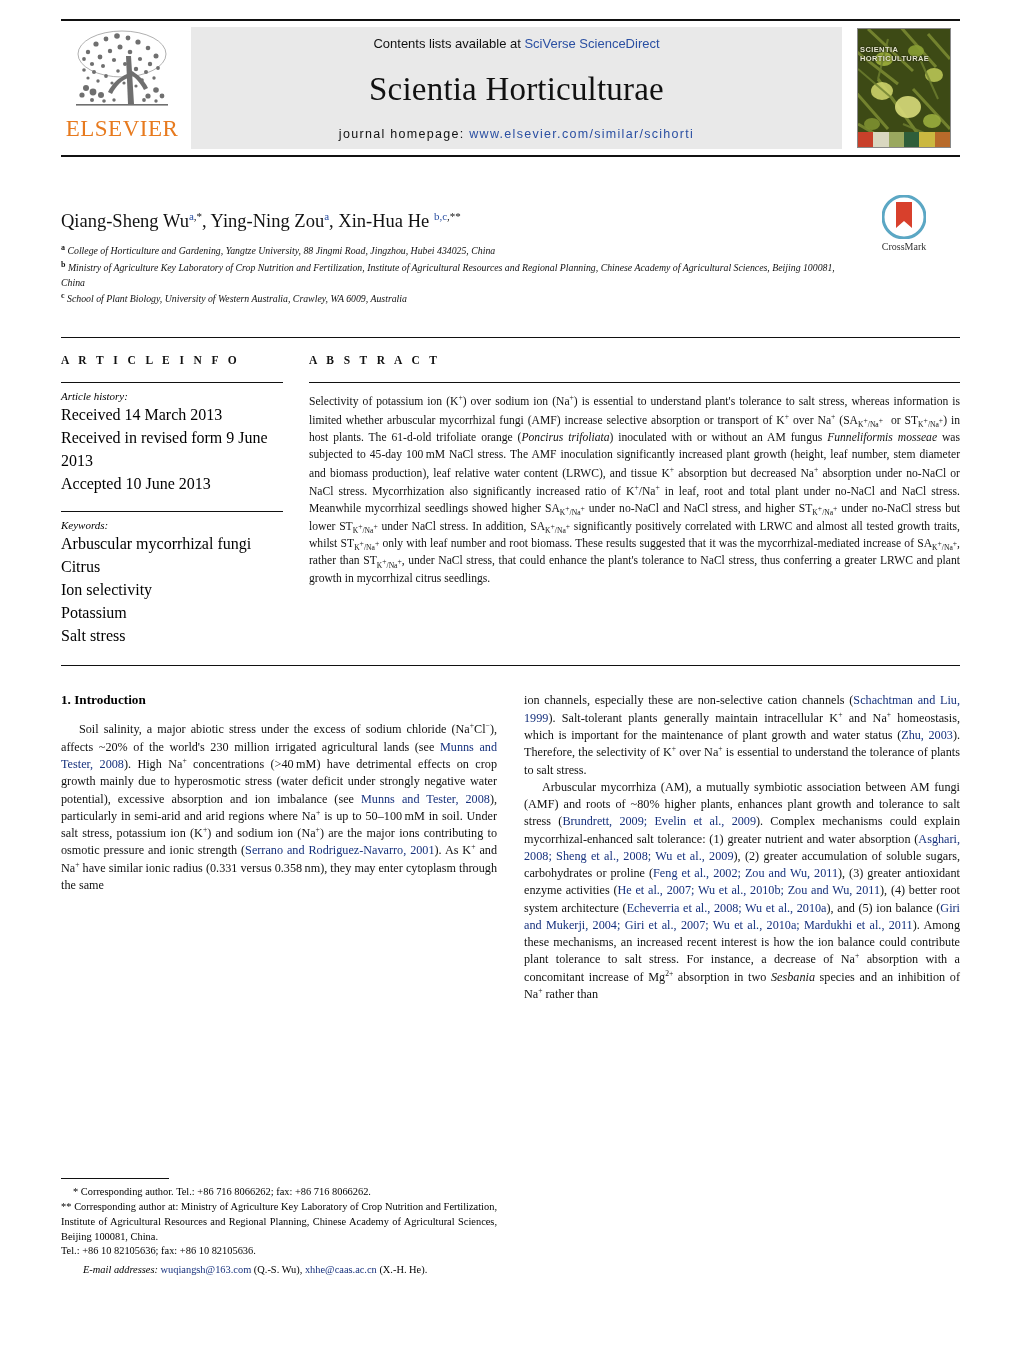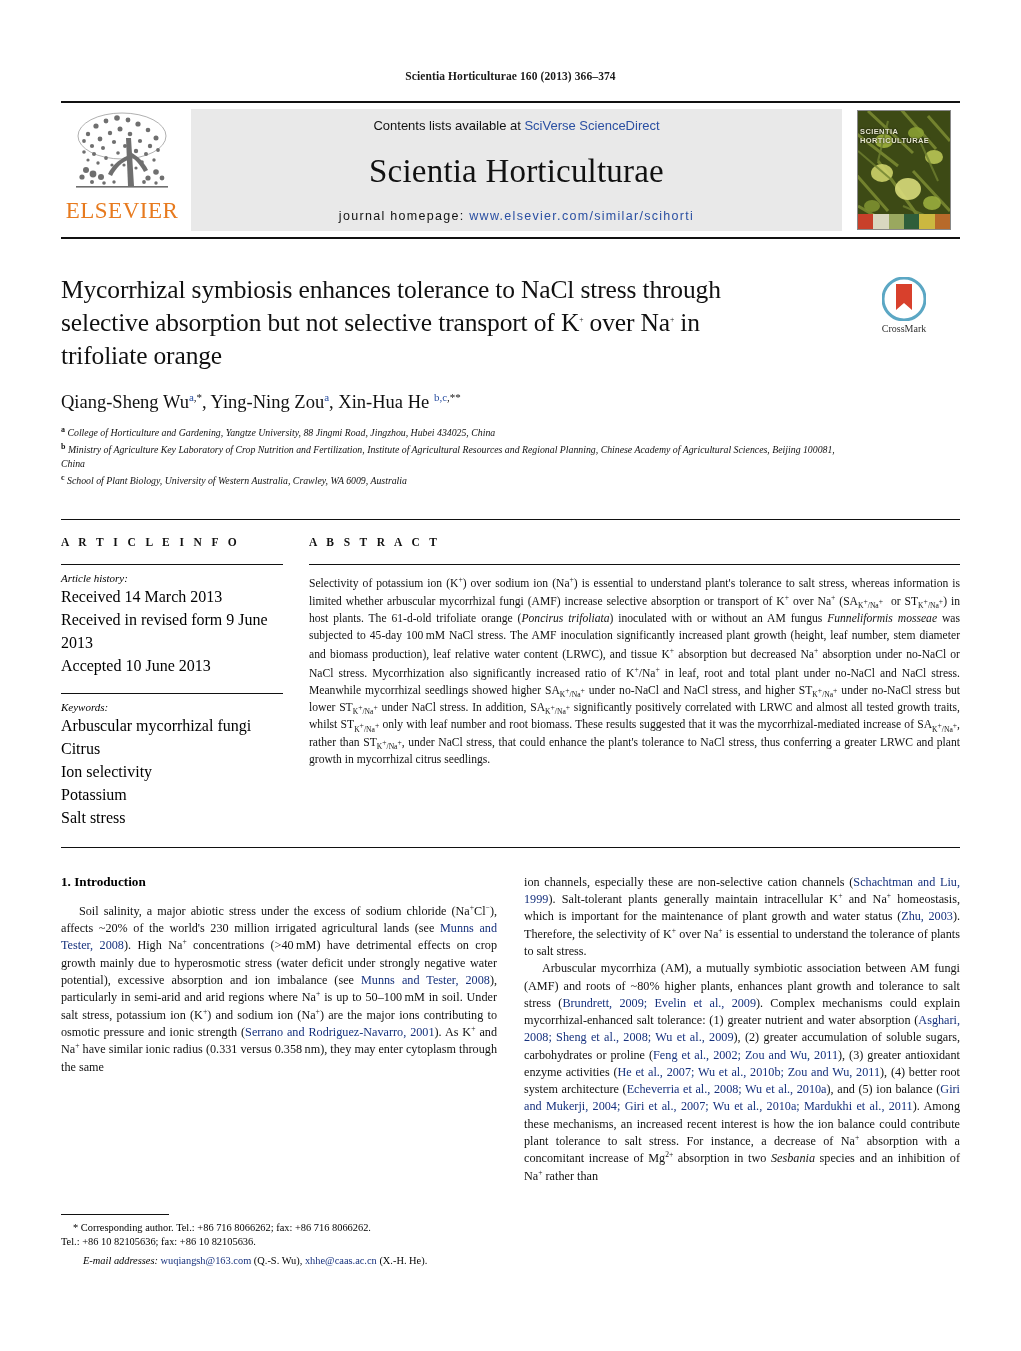--- a/index.html
+++ b/index.html
@@ -269,21 +269,21 @@
   a.ref, .ref {
     color: #16317d;
     text-decoration: none;
   }
   .link { color: #16317d; text-decoration: none; }
 
   
   .footnotes {
     position: absolute;
     left: 61px;
-    bottom: 82px;
+    bottom: 92px;
     width: 436px;
   }
   .fn-rule {
     width: 108px;
     border-top: 1px solid #111;
     margin-bottom: 6px;
   }
   .fn-line {
     font-size: 10.4px;
     line-height: 1.42;
@@ -301,21 +301,20 @@
     font-size: 10.8px;
     line-height: 1.5;
   }
   .imprint .doi { color: #16317d; }
 </style>
 </head>
 <body>
 
 <div class="page">
 
-  <div class="running-head">Scientia Horticulturae 160 (2013) 366–374</div>
 
   <div class="masthead">
 
     <div class="elsevier-block">
       <svg class="elsevier-tree" viewBox="0 0 104 92">
         <g fill="#6f6f6f">
           <ellipse cx="52" cy="28" rx="44" ry="23" fill="none" stroke="#7a7a7a" stroke-width="0.6"></ellipse>
           <g>
             <circle cx="18" cy="26" r="2.2"></circle>
               <circle cx="26" cy="18" r="2.6"></circle>
@@ -428,25 +427,20 @@
           <span style="background:#2f5e3a"></span>
           <span style="background:#cbb840"></span>
           <span style="background:#b86a2a"></span>
         </div>
       </div>
     </div>
   </div>
 
   <div class="title-area">
     <div class="title-col">
-      <h1 class="paper-title">
-        <span>Mycorrhizal symbiosis enhances tolerance to NaCl stress through</span><br>
-        <span>selective absorption but not selective transport of K</span><sup class="sup">+</sup><span> over Na</span><sup class="sup">+</sup><span> in</span><br>
-        <span>trifoliate orange</span>
-      </h1>
 
       <div class="authors">
         <span>Qiang-Sheng Wu</span><sup>a</sup><sup class="mark">,*</sup>,
         <span>Ying-Ning Zou</span><sup>a</sup>,
         <span>Xin-Hua He</span> <sup>b,c</sup><sup class="mark">,**</sup>
       </div>
 
       <div class="affiliations">
         <div><sup>a</sup> <span>College of Horticulture and Gardening, Yangtze University, 88 Jingmi Road, Jingzhou, Hubei 434025, China</span></div>
         <div><sup>b</sup> <span>Ministry of Agriculture Key Laboratory of Crop Nutrition and Fertilization, Institute of Agricultural Resources and Regional Planning, Chinese Academy of Agricultural Sciences, Beijing 100081, China</span></div>
@@ -511,20 +505,21 @@
       </p>
       <p class="body-p">
         Arbuscular mycorrhiza (AM), a mutually symbiotic association between AM fungi (AMF) and roots of ~80% higher plants, enhances plant growth and tolerance to salt stress (<span class="ref">Brundrett, 2009; Evelin et al., 2009</span>). Complex mechanisms could explain mycorrhizal-enhanced salt tolerance: (1) greater nutrient and water absorption (<span class="ref">Asghari, 2008; Sheng et al., 2008; Wu et al., 2009</span>), (2) greater accumulation of soluble sugars, carbohydrates or proline (<span class="ref">Feng et al., 2002; Zou and Wu, 2011</span>), (3) greater antioxidant enzyme activities (<span class="ref">He et al., 2007; Wu et al., 2010b; Zou and Wu, 2011</span>), (4) better root system architecture (<span class="ref">Echeverria et al., 2008; Wu et al., 2010a</span>), and (5) ion balance (<span class="ref">Giri and Mukerji, 2004; Giri et al., 2007; Wu et al., 2010a; Mardukhi et al., 2011</span>). Among these mechanisms, an increased recent interest is how the ion balance could contribute plant tolerance to salt stress. For instance, a decrease of Na<span class="sup">+</span> absorption with a concomitant increase of Mg<span class="sup">2+</span> absorption in two <i>Sesbania</i> species and an inhibition of Na<span class="sup">+</span> rather than
       </p>
     </div>
   </div>
 
   <div class="footnotes">
     <div class="fn-rule"></div>
     <div class="fn-line fn-indent">*  Corresponding author. Tel.: +86 716 8066262; fax: +86 716 8066262.</div>
+    <div class="fn-line">**  Corresponding author at: Ministry of Agriculture Key Laboratory of Crop Nutrition and Fertilization, Institute of Agricultural Resources and Regional Planning, Chinese Academy of Agricultural Sciences, Beijing 100081, China.</div>
     <div class="fn-line">Tel.: +86 10 82105636; fax: +86 10 82105636.</div>
     <div class="fn-line fn-email">
       <i>E-mail addresses:</i>
       <span class="link">wuqiangsh@163.com</span>
       <span>(Q.-S. Wu),</span>
       <span class="link">xhhe@caas.ac.cn</span>
       <span>(X.-H. He).</span>
     </div>
   </div>
 

